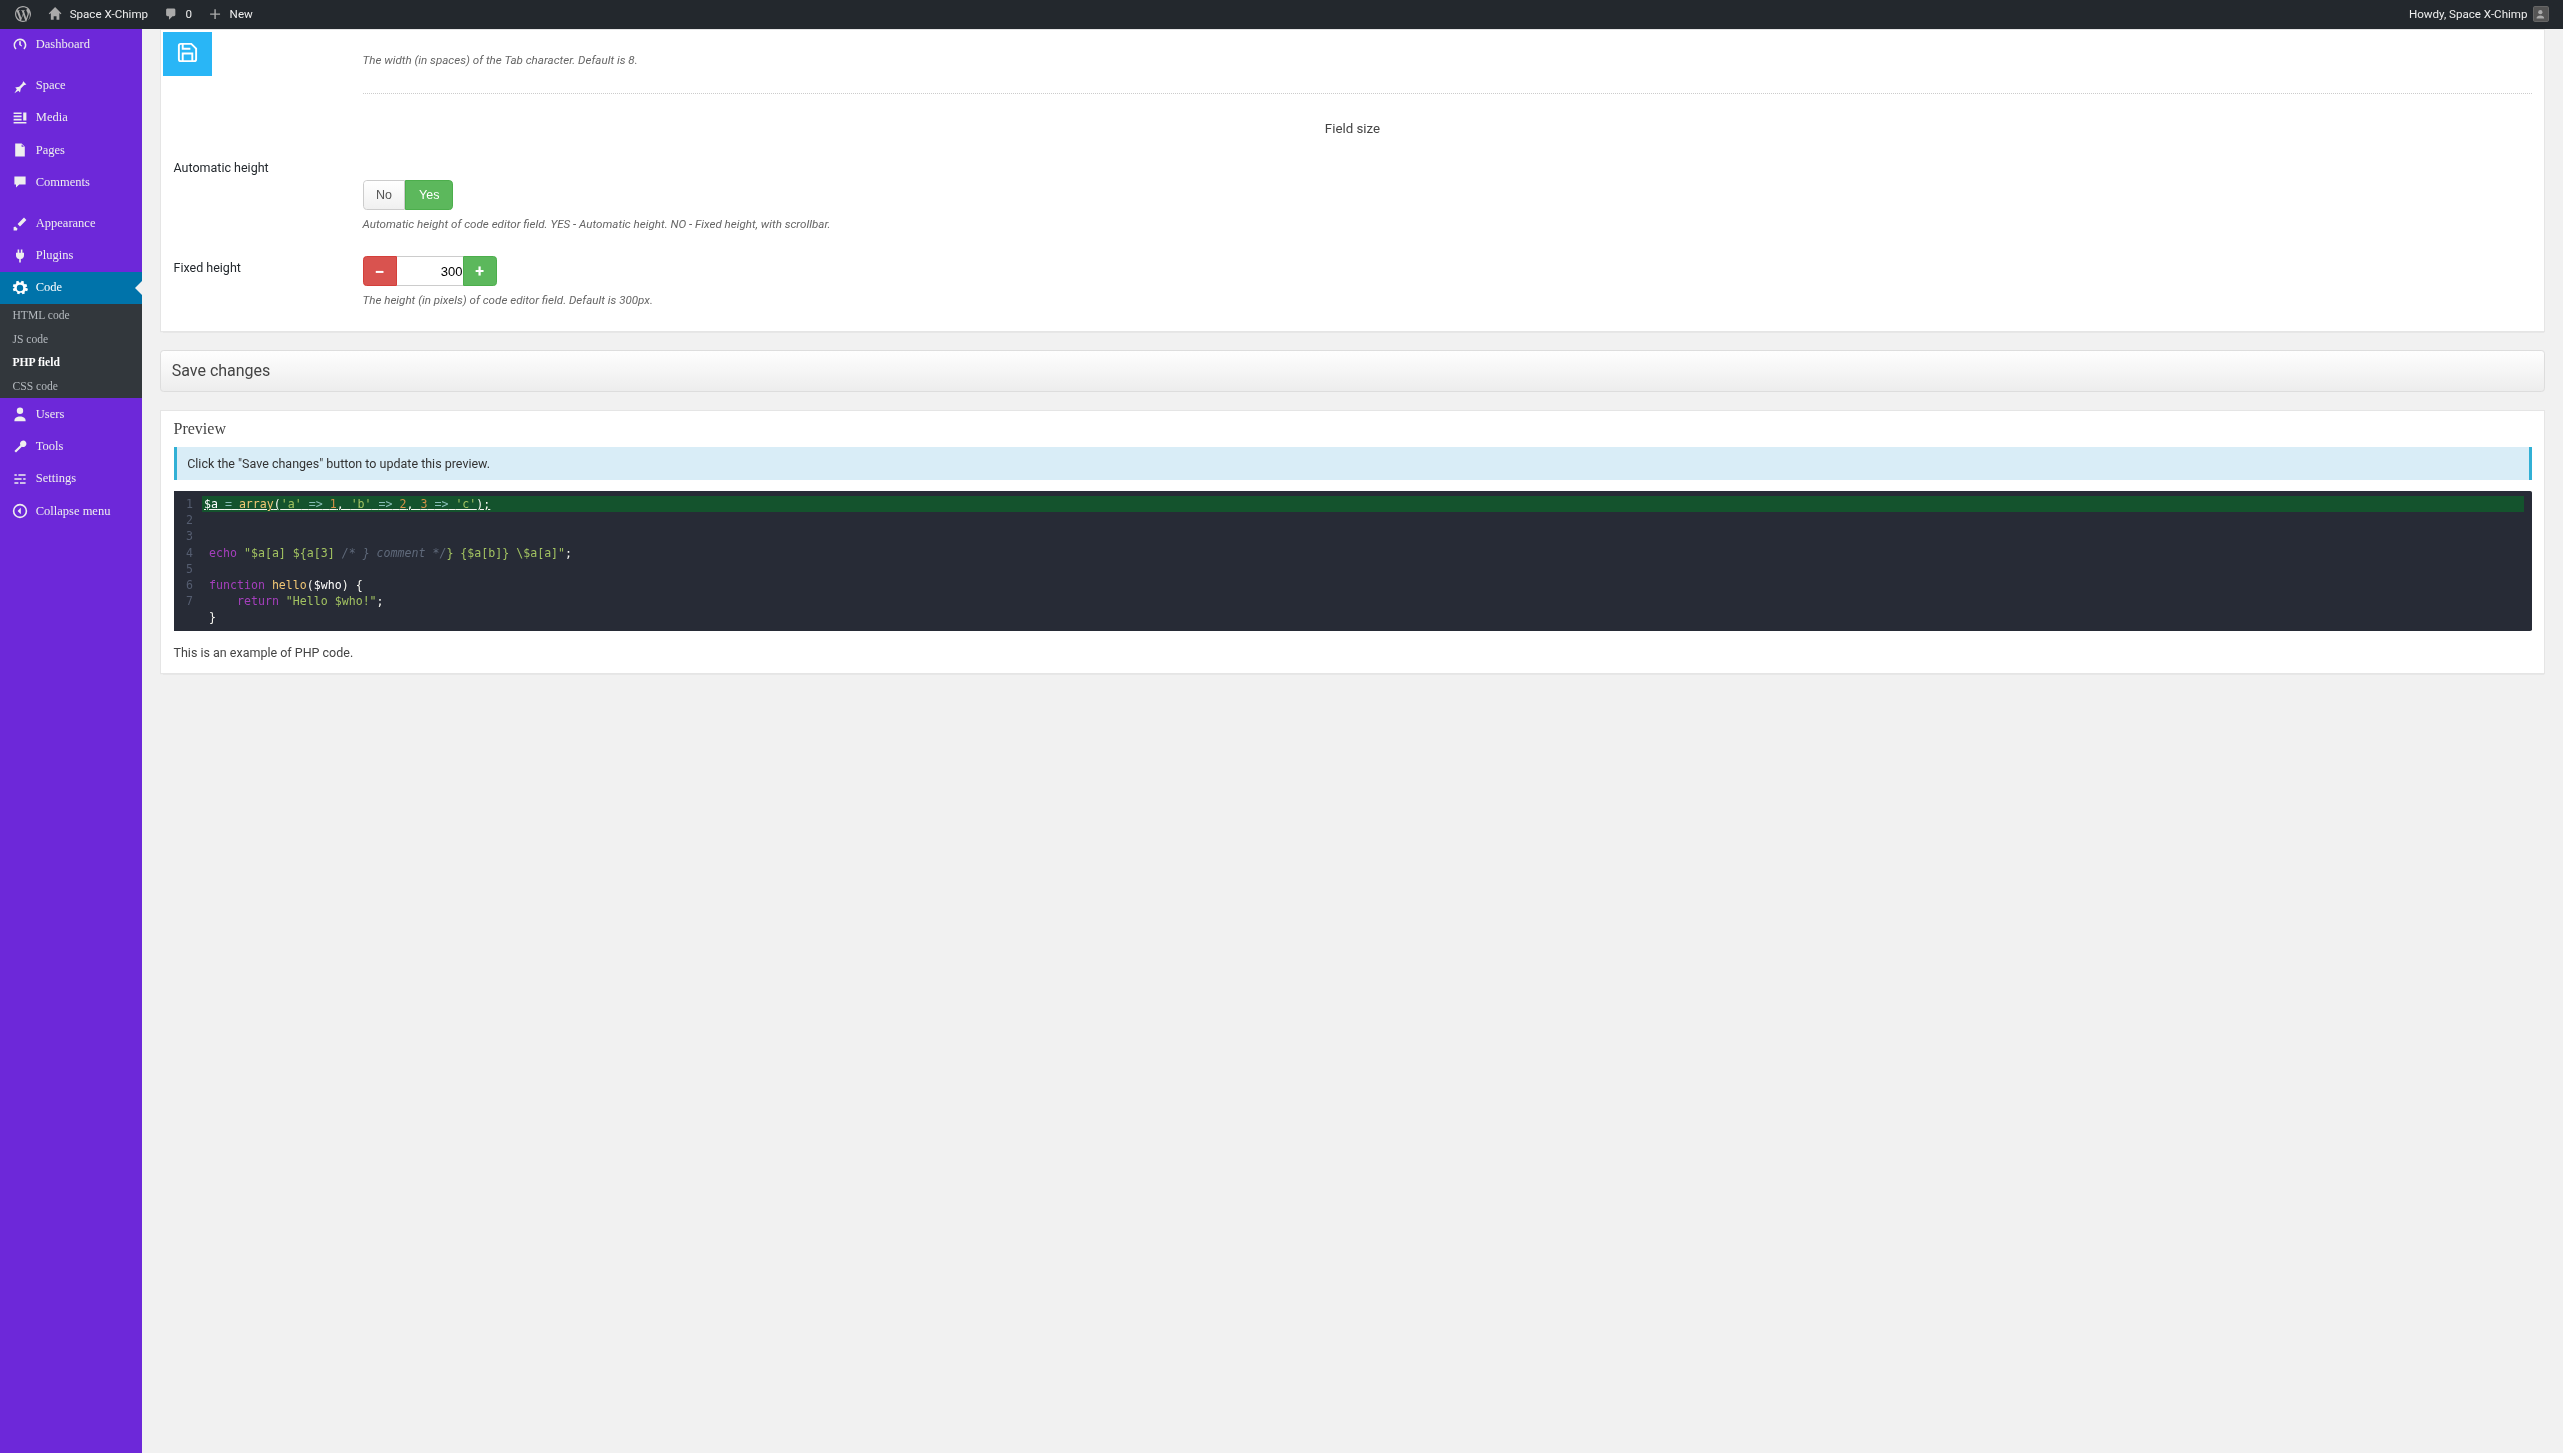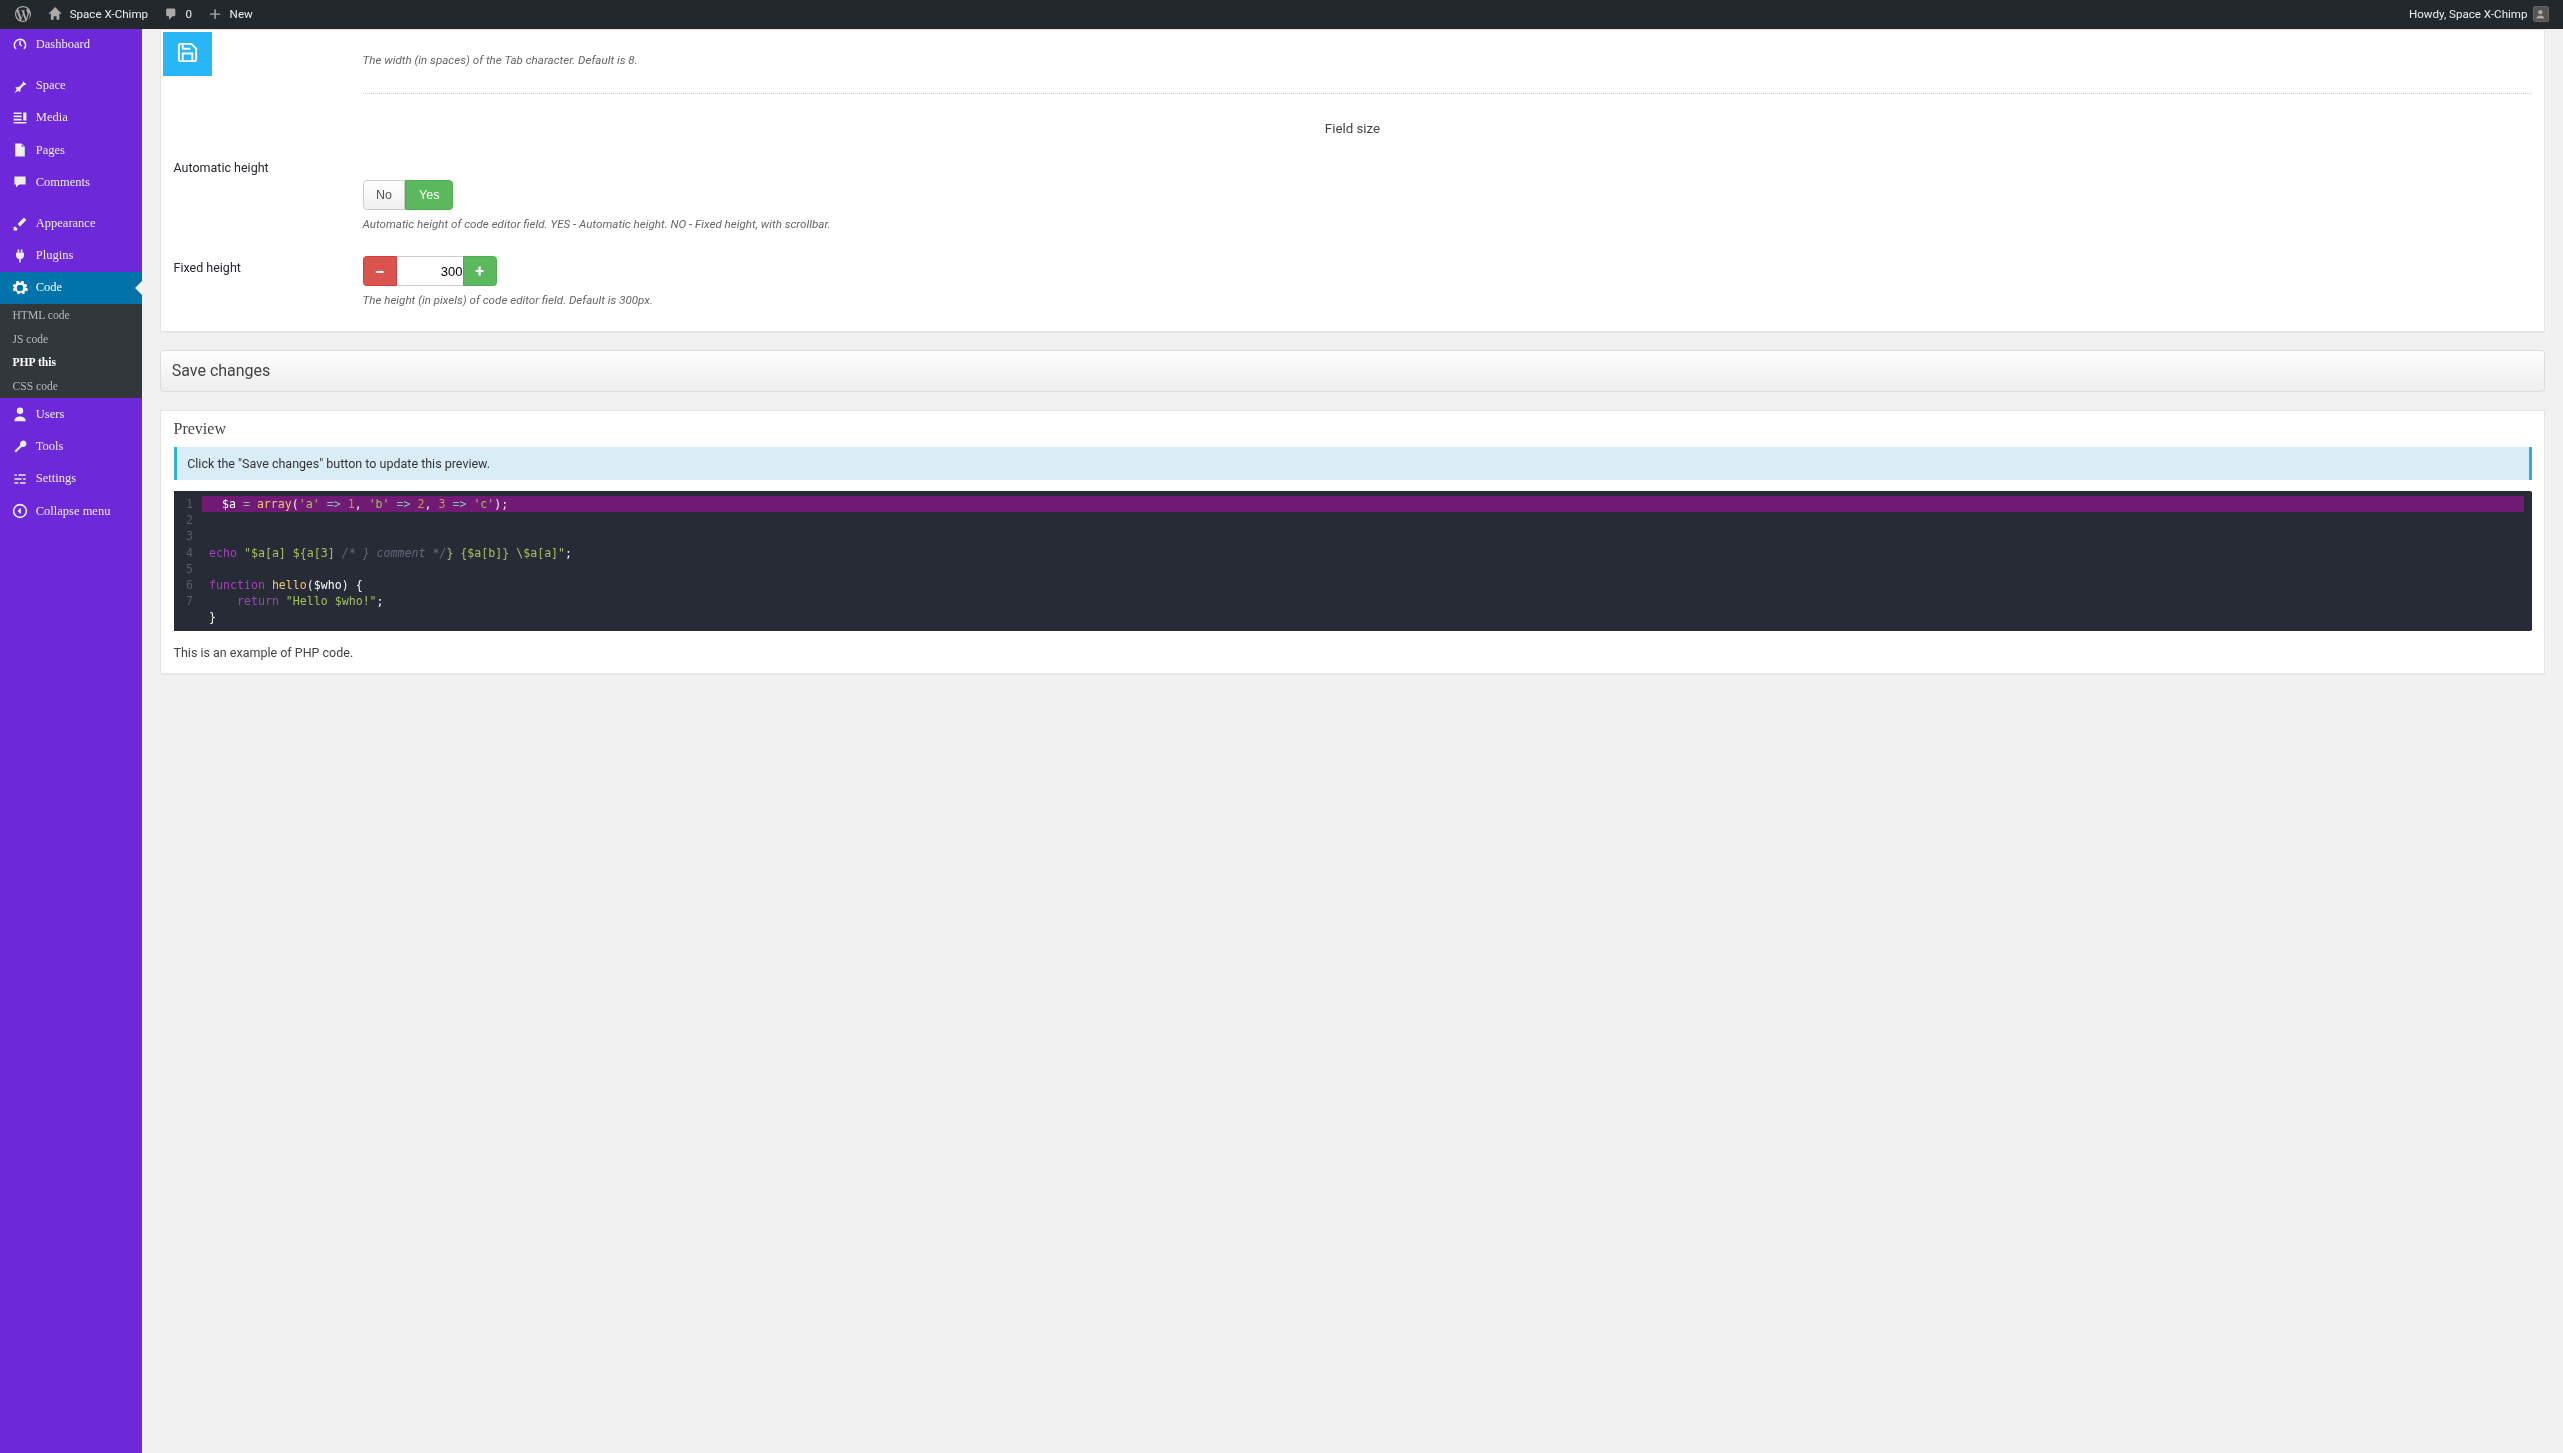--- a/index.html
+++ b/index.html
@@ -54,21 +54,21 @@
 .save-changes-panel { background: linear-gradient(#fefefe, #ededed); border: 0.9px solid #ddd; border-radius: 3.6px; padding: 10.7px; text-align: left; font-size: 16px; cursor: pointer; margin-bottom: 18px; }
 
 
 .preview-title { font-family: Georgia, serif; font-size: 16px; padding: 9px 12.5px; }
 .preview-note { margin: 0 12.5px 10.7px 12.5px; background: #d9edf7; border-left: 3.6px solid #31b0d5; border-right: 3.6px solid #31b0d5; padding: 9px 10.7px; font-size: 12.5px; color: #333; }
 
 .code-block { margin: 0 12.5px 10.7px 12.5px; background: #272b36; border-radius: 1.8px; font-family: "Menlo", "Monaco", monospace; font-size: 11.6px; line-height: 1.4; display: flex; }
 .gutter { background: #272b36; color: #555d70; padding: 5.3px 5.3px 5.3px 9px; text-align: right; user-select: none; }
 .gutter div { padding: 0 3.6px; }
 .code-lines { flex: 1; padding: 5.3px 7.1px; color: #f8f8f2; white-space: pre; }
-.code-lines .active-line { background: #701a75; display: block; margin-left: -7.1px; padding-left: 20px; }
+.code-lines .active-line { background: #14532d; display: block; margin-left: -7.1px; padding-left: 2px; text-decoration: underline; }
 .k { color: #a53fbd; } 
 .fn { color: #f0c674; }
 .s { color: #a2c261; }
 .n { color: #d29148; }
 .v { color: #fff; }
 .c { color: #5f697a; font-style: italic; }
 .op { color: #8abeb7; }
 .ret { color: #a53fbd; }
 
 .preview-footnote { padding: 3.6px 12.5px 12.5px 12.5px; font-size: 12.5px; }
@@ -190,21 +190,21 @@
     <span class="menu-icon">
         <svg width="16" height="16" viewBox="0 0 20 20" fill="currentColor">
           <path d="M10 6a4 4 0 100 8 4 4 0 000-8zm8 4l2 1-1 3-2-.5a8 8 0 01-1.4 1.4l.5 2-3 1-1-2h-2l-1 2-3-1 .5-2A8 8 0 014.2 13.5L2 14l-1-3 2-1v-1L1 8l1-3 2 .5A8 8 0 015.5 4.1L5 2l3-1 1 2h2l1-2 3 1-.5 2a8 8 0 011.4 1.4L18 5l1 3-2 1v1z"></path>
         </svg>
       </span>
     <span>Code</span>
   </div>
   <div class="submenu">
     <div class="submenu-item">HTML code</div>
     <div class="submenu-item">JS code</div>
-    <div class="submenu-item active">PHP this</div>
+    <div class="submenu-item active">PHP field</div>
     <div class="submenu-item">CSS code</div>
   </div>
   <div class="menu-item">
     <span class="menu-icon">
         <svg width="16" height="16" viewBox="0 0 20 20" fill="currentColor">
           <circle cx="10" cy="6" r="4"></circle>
           <path d="M3 18c0-3 3-5 7-5s7 2 7 5v1H3z"></path>
         </svg>
       </span>
     <span>Users</span>

